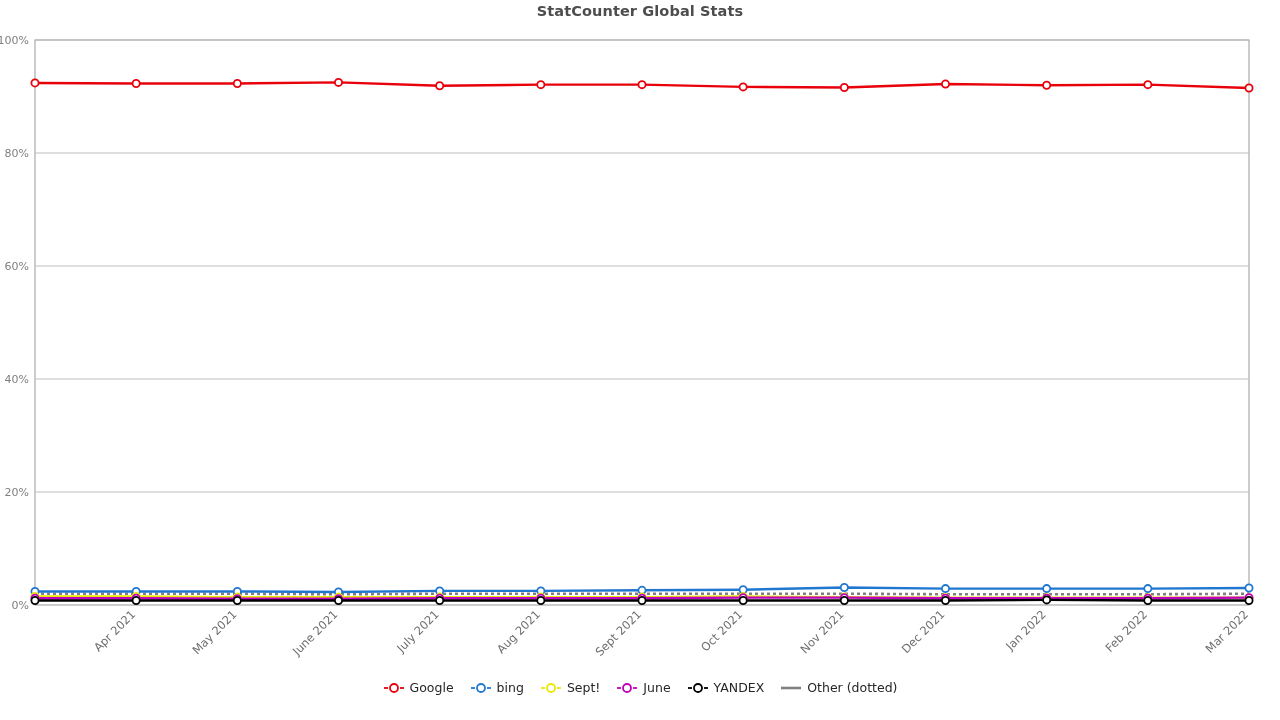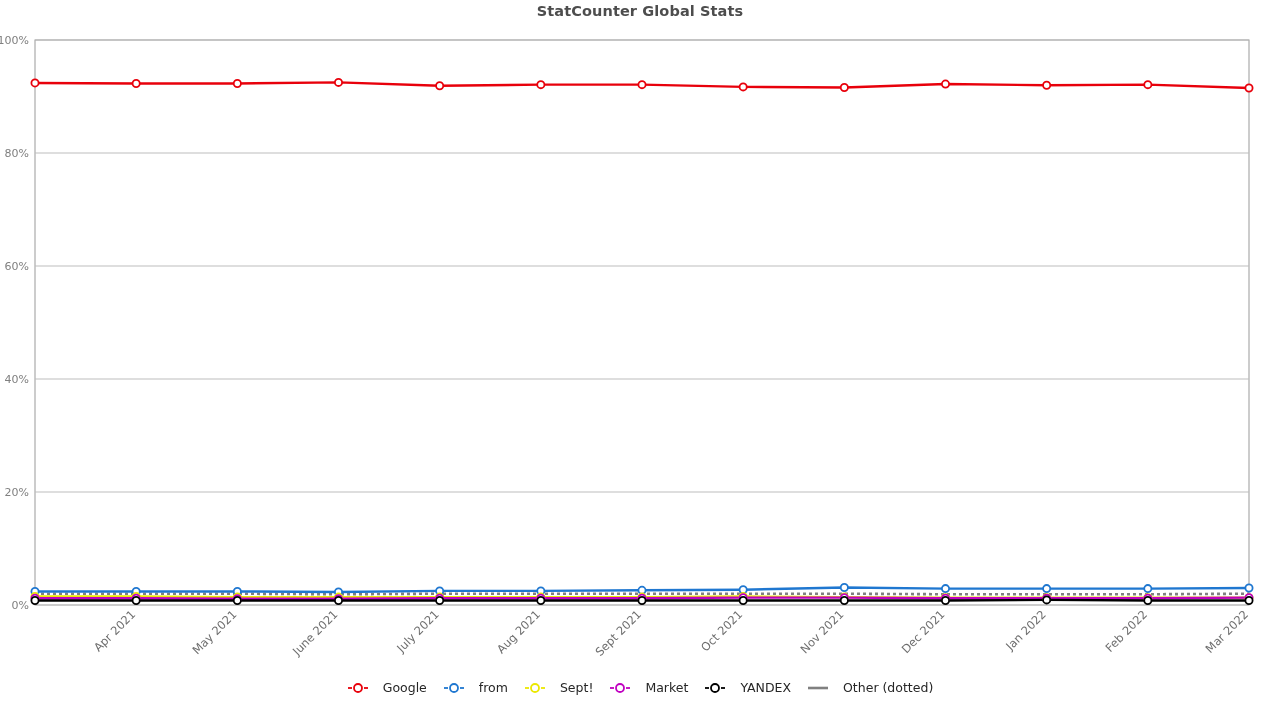--- a/index.html
+++ b/index.html
@@ -65,21 +65,21 @@
     top: 681px;
     width: 1280px;
     display: flex;
     justify-content: center;
     align-items: center;
     gap: 16px;
   }
   .legend-item {
     display: flex;
     align-items: center;
-    gap: 14px;
+    gap: 5px;
     font-size: 12.5px;
     color: #262626;
     line-height: 14px;
   }
   .legend-label {
     white-space: nowrap;
   }
 </style>
 </head>
 <body>
@@ -196,37 +196,37 @@
           <circle cx="11" cy="7" r="4" fill="#ffffff" stroke="#e8000b" stroke-width="1.8"></circle>
         </svg>
         <span class="legend-label">Google</span>
       </div>
       <div class="legend-item">
         <svg width="22" height="14">
           <line x1="1" x2="5" y1="7" y2="7" stroke="#1f77d0" stroke-width="1.8"></line>
           <line x1="17" x2="21" y1="7" y2="7" stroke="#1f77d0" stroke-width="1.8"></line>
           <circle cx="11" cy="7" r="4" fill="#ffffff" stroke="#1f77d0" stroke-width="1.8"></circle>
         </svg>
-        <span class="legend-label">from</span>
+        <span class="legend-label">bing</span>
       </div>
       <div class="legend-item">
         <svg width="22" height="14">
           <line x1="1" x2="5" y1="7" y2="7" stroke="#ebe800" stroke-width="1.8"></line>
           <line x1="17" x2="21" y1="7" y2="7" stroke="#ebe800" stroke-width="1.8"></line>
           <circle cx="11" cy="7" r="4" fill="#ffffff" stroke="#ebe800" stroke-width="1.8"></circle>
         </svg>
         <span class="legend-label">Sept!</span>
       </div>
       <div class="legend-item">
         <svg width="22" height="14">
           <line x1="1" x2="5" y1="7" y2="7" stroke="#c000c0" stroke-width="1.8"></line>
           <line x1="17" x2="21" y1="7" y2="7" stroke="#c000c0" stroke-width="1.8"></line>
           <circle cx="11" cy="7" r="4" fill="#ffffff" stroke="#c000c0" stroke-width="1.8"></circle>
         </svg>
-        <span class="legend-label">Market</span>
+        <span class="legend-label">June</span>
       </div>
       <div class="legend-item">
         <svg width="22" height="14">
           <line x1="1" x2="5" y1="7" y2="7" stroke="#000000" stroke-width="1.8"></line>
           <line x1="17" x2="21" y1="7" y2="7" stroke="#000000" stroke-width="1.8"></line>
           <circle cx="11" cy="7" r="4" fill="#ffffff" stroke="#000000" stroke-width="1.8"></circle>
         </svg>
         <span class="legend-label">YANDEX</span>
       </div>
       <div class="legend-item">

